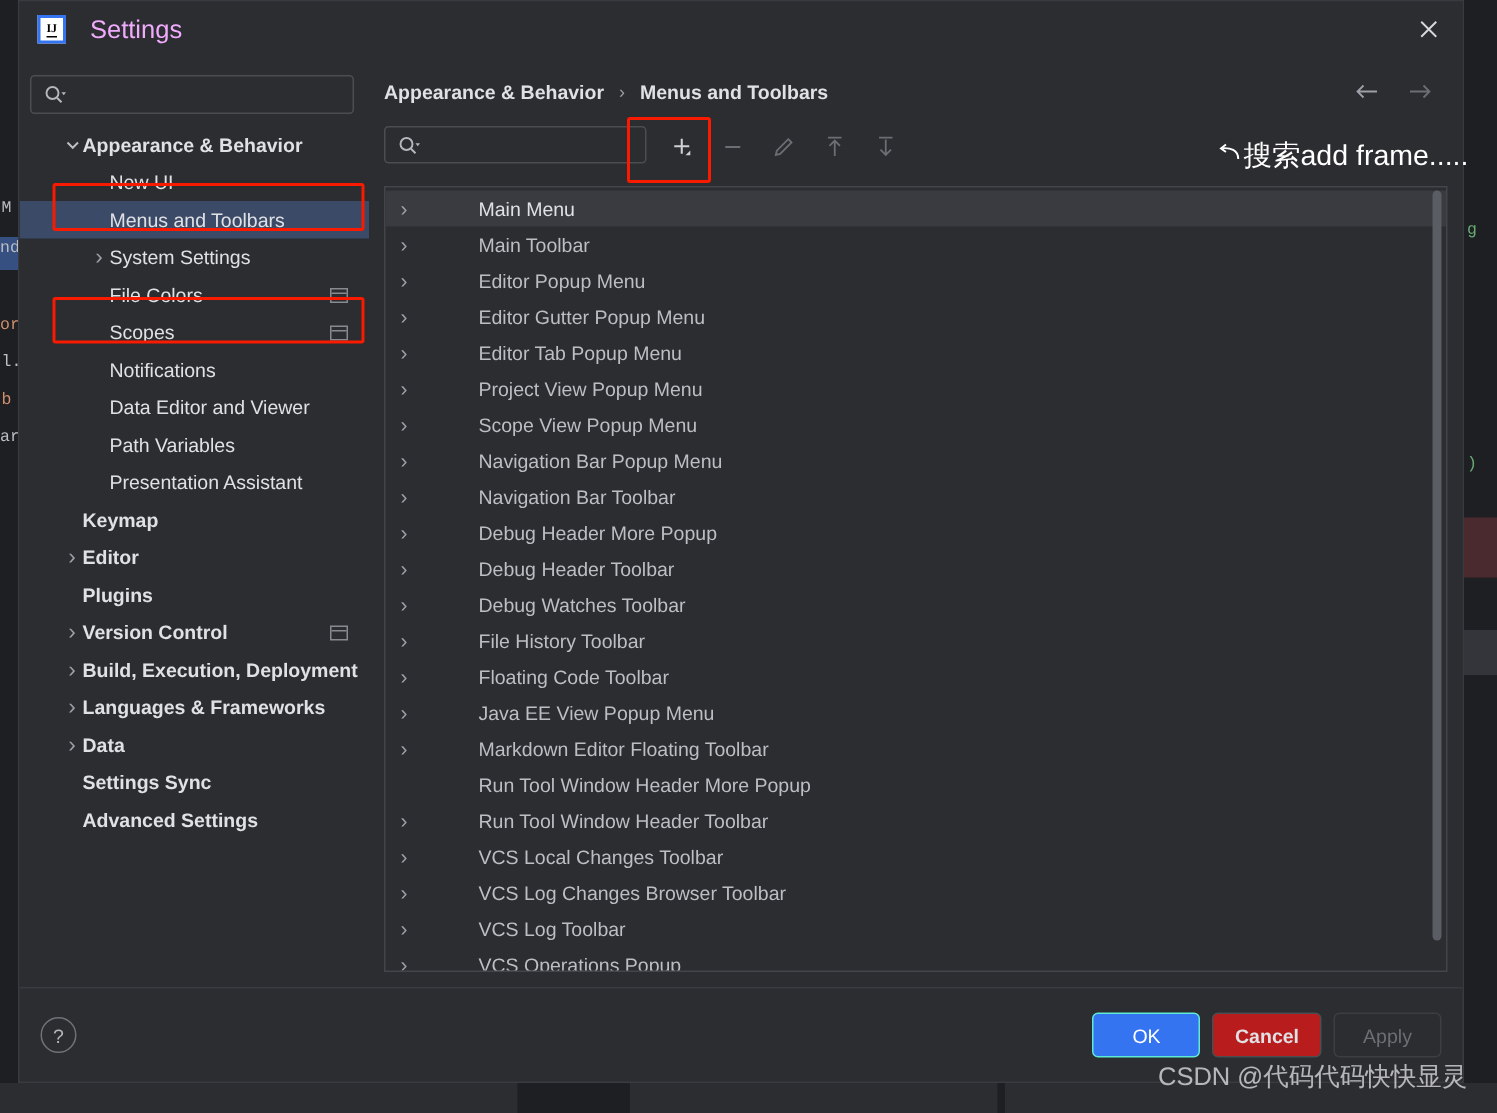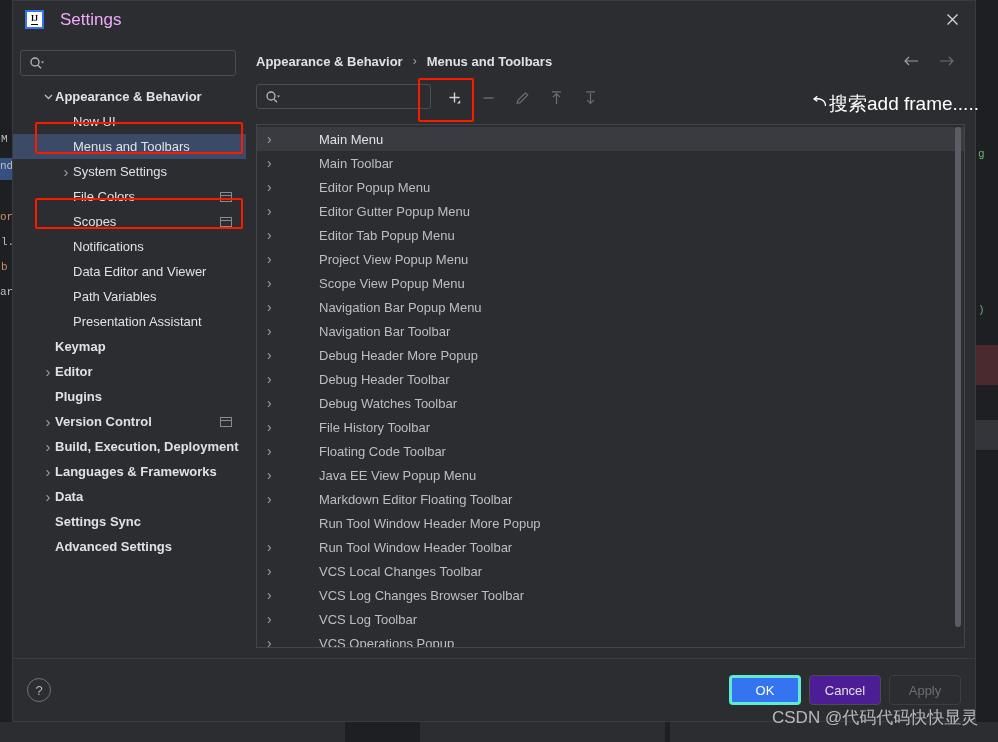--- a/index.html
+++ b/index.html
@@ -326,22 +326,22 @@
   .btn {
     height: 30px;
     min-width: 72px;
     padding: 0 14px;
     border-radius: 4px;
     font-size: 13px;
     display: flex; align-items: center; justify-content: center;
     box-sizing: border-box;
     cursor: default;
   }
-  .btn.primary { background: #3574f0; color: #ffffff; border: 3px solid #5eead4; }
-  .btn.normal { background: #4c1d95; color: #dfe1e5; border: 1px solid #4b4d51; }
+  .btn.primary { background: #3574f0; color: #ffffff; border: 1px solid #5eead4; }
+  .btn.normal { background: #b91c1c; color: #dfe1e5; border: 1px solid #4b4d51; font-weight: bold; }
   .btn.disabled { background: #2b2d30; color: #6b6e74; border: 1px solid #3c3e43; }
 
   .watermark {
     position: absolute;
     left: 772px; top: 706px;
     font-size: 17px;
     color: rgba(235,236,240,0.72);
     white-space: nowrap;
     z-index: 50;
     pointer-events: none;

